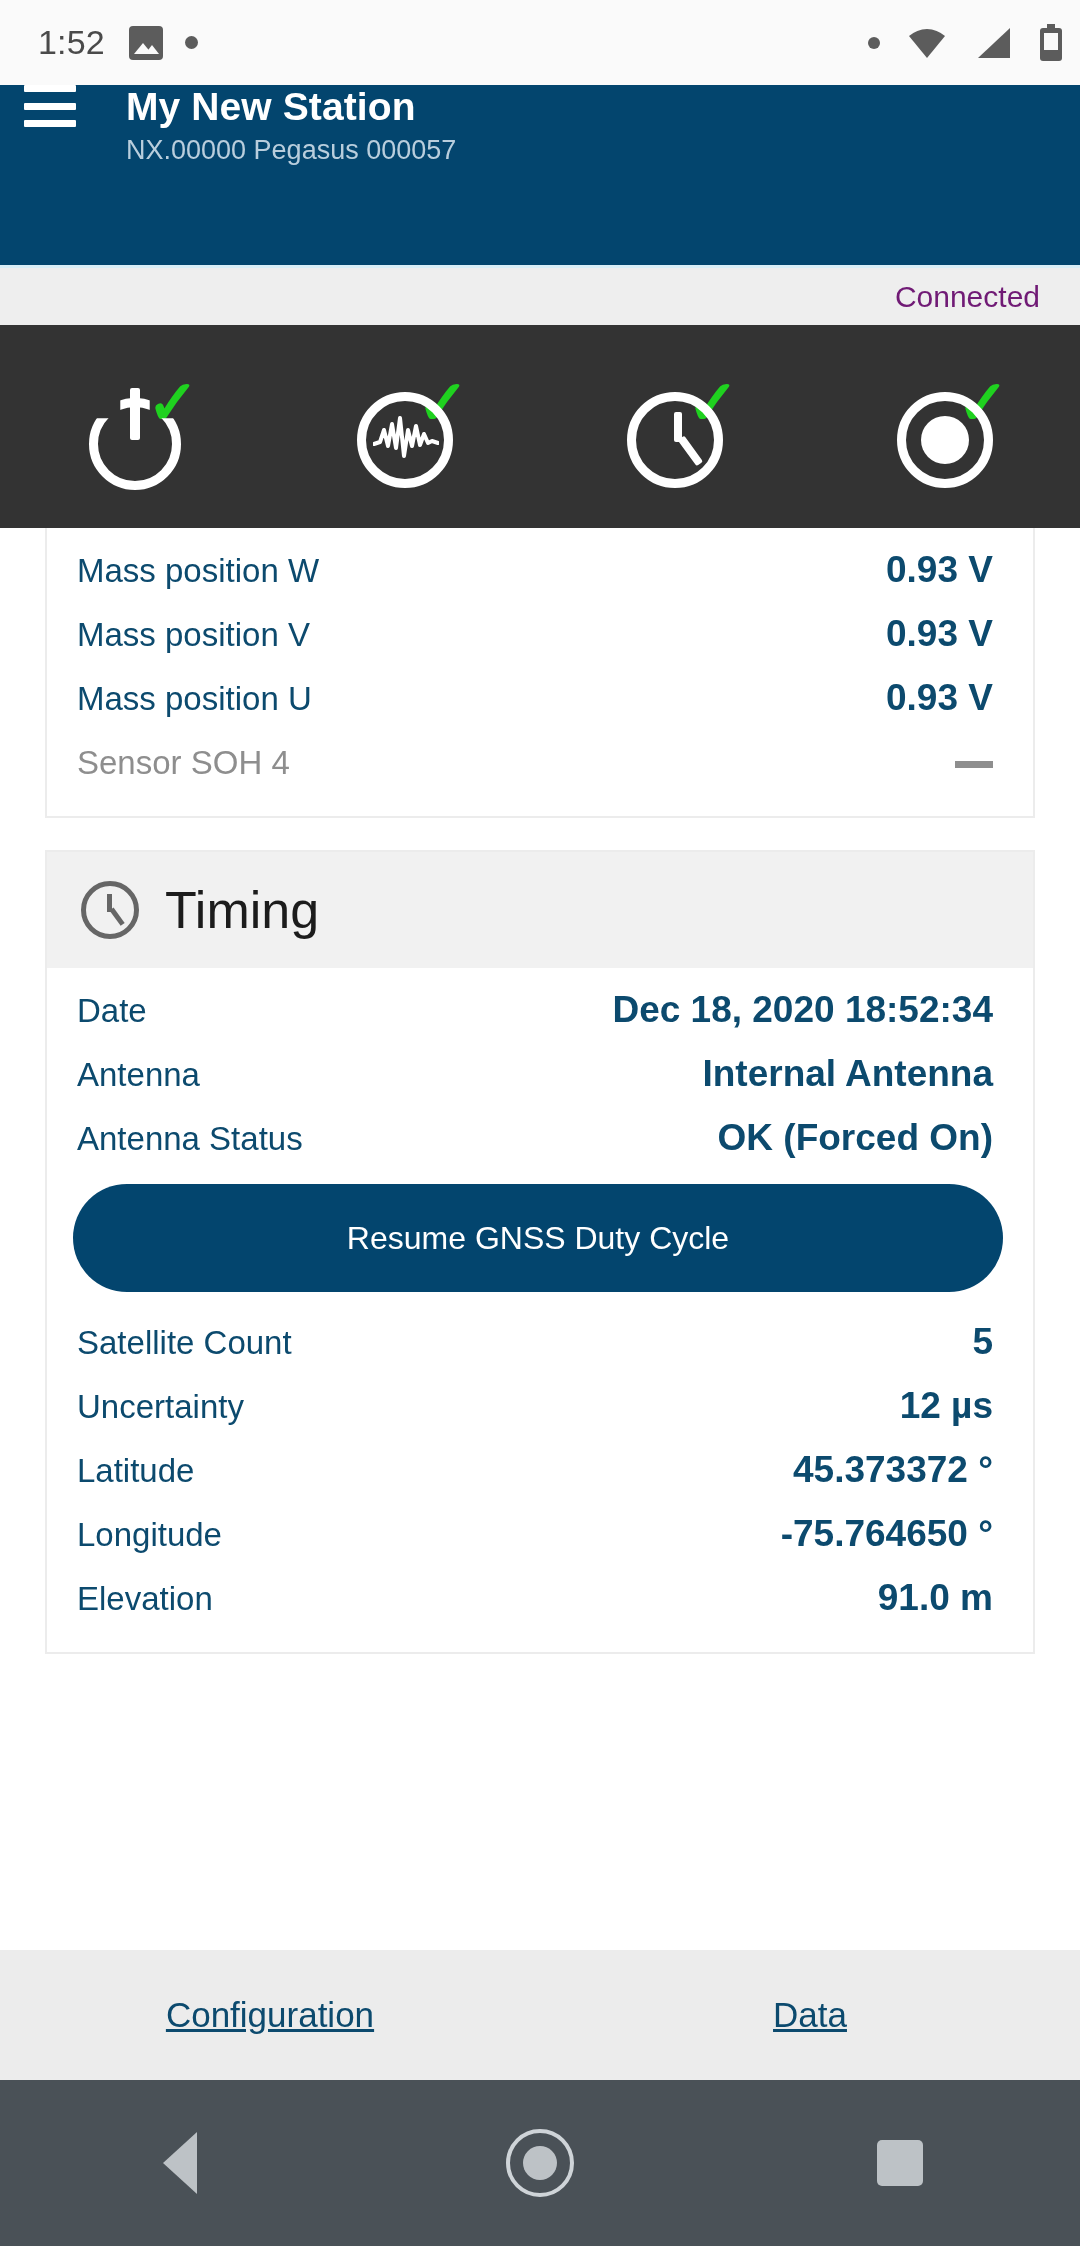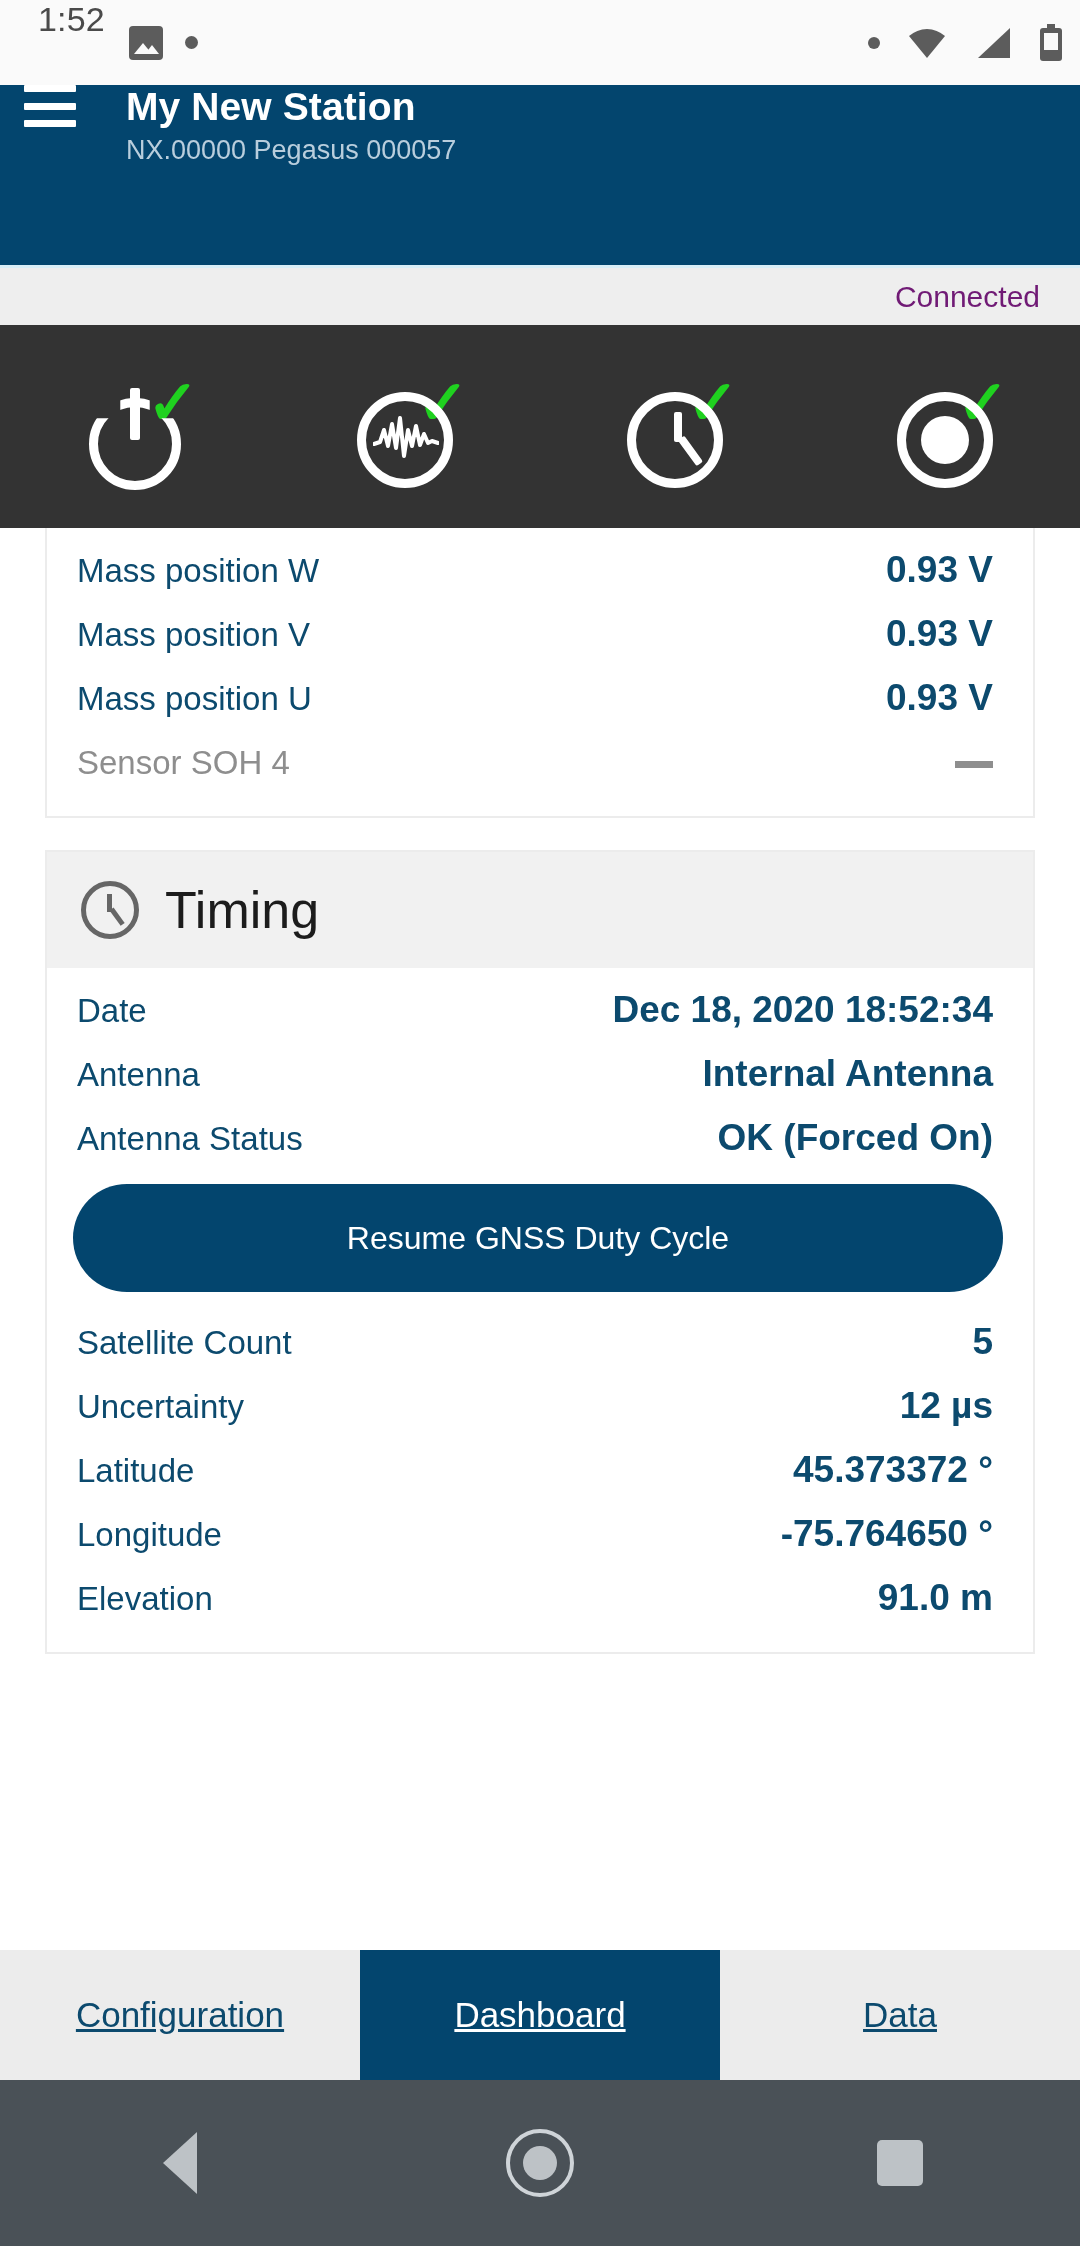--- a/index.html
+++ b/index.html
@@ -7,21 +7,21 @@
     width:1080px; height:2246px;
     background:#ffffff;
     font-family:"Liberation Sans", sans-serif;
     overflow:hidden;
   }
   #app { width:1080px; height:2246px; position:relative; display:flex; flex-direction:column; }
 
   
   .statusbar {
     height:85px; background:#fafafa; flex:0 0 85px;
-    display:flex; padding:0 16px 0 38px;
+    display:flex; align-items:center; padding:0 16px 0 38px;
   }
   .sb-time { font-size:34px; color:#4a4a4a; letter-spacing:.2px; }
   .sb-left-icons { display:flex; align-items:center; gap:22px; margin-left:24px; }
   .sb-spacer { flex:1 1 auto; }
   .sb-right-icons { display:flex; align-items:center; gap:26px; }
   .ico-gallery { width:34px; height:34px; background:#5c5c5c; border-radius:4px; position:relative; overflow:hidden; }
   .ico-gallery:after {
     content:""; position:absolute; left:5px; bottom:6px; width:0; height:0;
     border-left:9px solid transparent; border-right:9px solid transparent; border-bottom:11px solid #fafafa;
   }
@@ -304,21 +304,20 @@
           <div class="row-value">91.0 m</div>
         </div>
 
       </div>
     </div>
 
   </div>
 
   <div class="tabbar">
     <div class="tab">Configuration</div>
-    <div class="tab active">Dashboard</div>
     <div class="tab">Data</div>
   </div>
 
   <div class="navbar">
     <div class="nav-btn">
       <div class="nav-back"></div>
     </div>
     <div class="nav-btn">
       <div class="nav-home"></div>
     </div>

